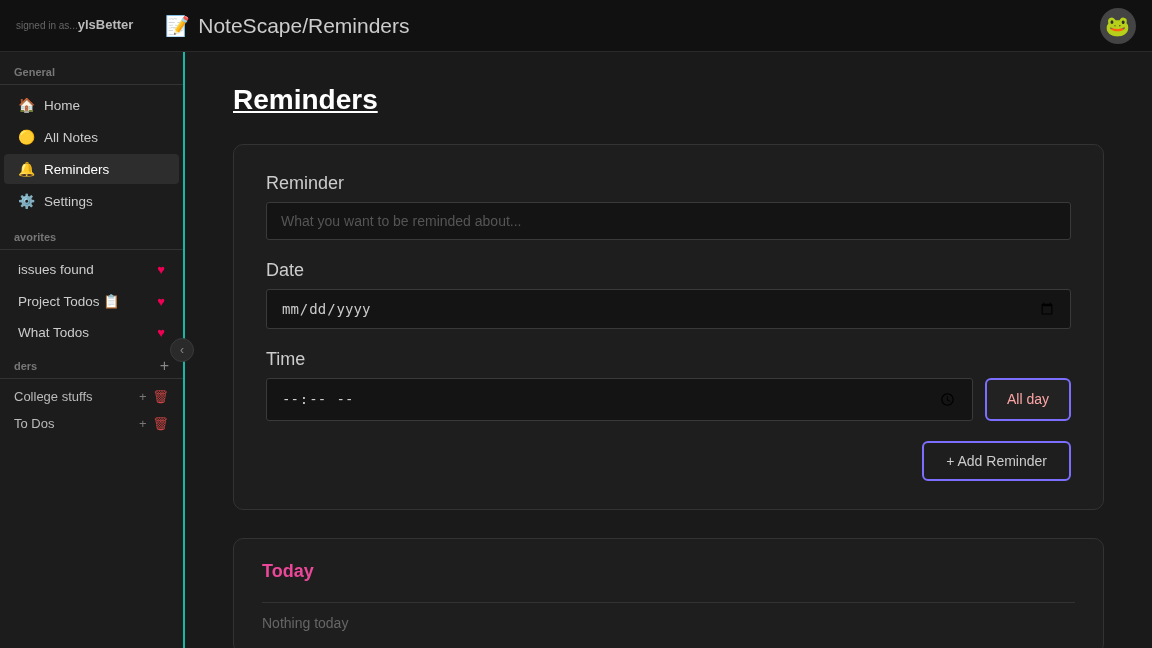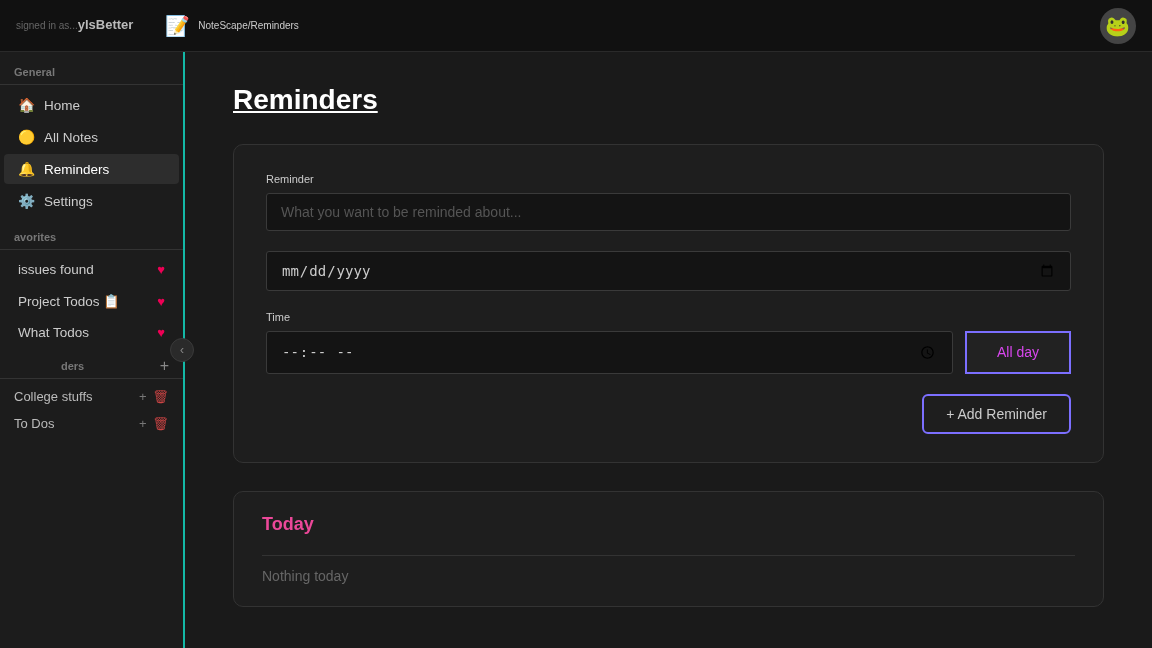--- a/index.html
+++ b/index.html
@@ -33,21 +33,21 @@
       background: #444;
       display: flex;
       align-items: center;
       justify-content: center;
       font-size: 20px;
     }
     .topbar-notepad-icon {
       font-size: 20px;
     }
     .topbar-breadcrumb {
-      font-size: 10px;
+      font-size: 21px;
       color: #ccc;
     }
 
     
     .layout {
       display: flex;
       flex: 1;
       overflow: hidden;
     }
 
@@ -103,21 +103,20 @@
     .sidebar-item-heart {
       color: #e05;
       font-size: 13px;
     }
 
     .sidebar-folders-header {
       display: flex;
       align-items: center;
       justify-content: space-between;
       padding: 10px 14px 4px 14px;
-      margin-left: 47px;
     }
     .sidebar-folders-label {
       font-size: 11px;
       color: #777;
       font-weight: 600;
     }
     .sidebar-add-btn {
       color: #888;
       cursor: pointer;
       font-size: 16px;
@@ -186,21 +185,21 @@
       border: 1px solid #333;
       border-radius: 10px;
       padding: 28px 32px;
       margin-bottom: 28px;
     }
 
     .form-group {
       margin-bottom: 20px;
     }
     .form-label {
-      font-size: 11px;
+      font-size: 18px;
       color: #ccc;
       margin-bottom: 8px;
       display: block;
     }
     .form-input {
       width: 100%;
       background: #141414;
       border: 1px solid #3a3a3a;
       border-radius: 3px;
       padding: 10px 14px;
@@ -216,24 +215,24 @@
       display: flex;
       gap: 12px;
       align-items: stretch;
     }
     .time-input-wrap {
       flex: 1;
     }
     .all-day-btn {
       background: #222;
       border: 2px solid #7c6fff;
-      border-radius: 0;
-      color: #d946ef;
+      border-radius: 6px;
+      color: #fca5a5;
       font-size: 14px;
-      padding: 10px 30px;
+      padding: 10px 20px;
       cursor: pointer;
       white-space: nowrap;
     }
 
     .add-reminder-row {
       display: flex;
       justify-content: flex-end;
       margin-top: 4px;
     }
     .add-reminder-btn {
@@ -392,20 +391,21 @@
     <h1 class="page-title">Reminders</h1>
 
     <div class="card">
 
       <div class="form-group">
         <label class="form-label">Reminder</label>
         <input class="form-input" type="text" placeholder="What you want to be reminded about..." style="">
       </div>
 
       <div class="form-group">
+        <label class="form-label">Date</label>
         <input class="form-input" type="date" style="">
       </div>
 
       <div class="form-group">
         <label class="form-label">Time</label>
         <div class="time-row">
           <div class="time-input-wrap">
             <input class="form-input" type="time" style="width: 100%;">
           </div>
           <button class="all-day-btn">All day</button>

